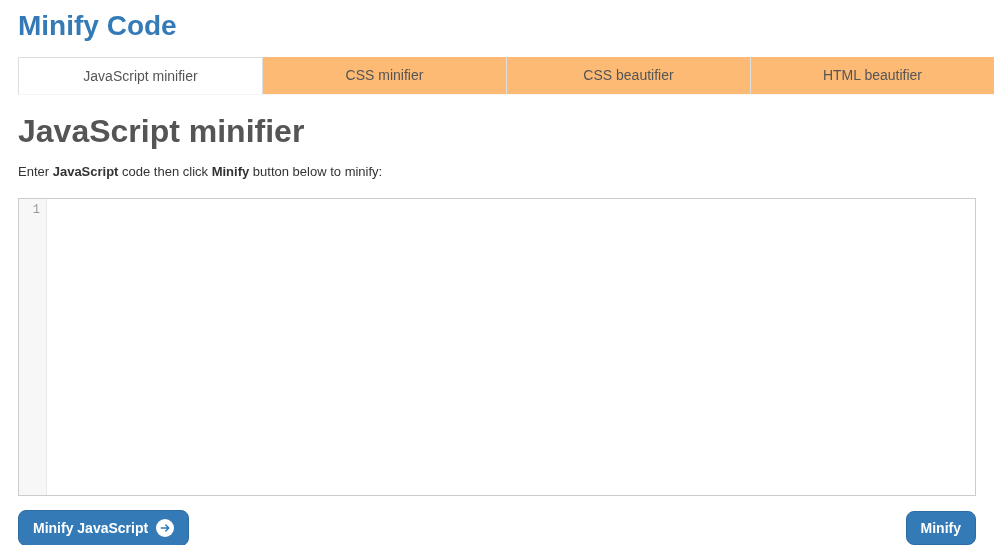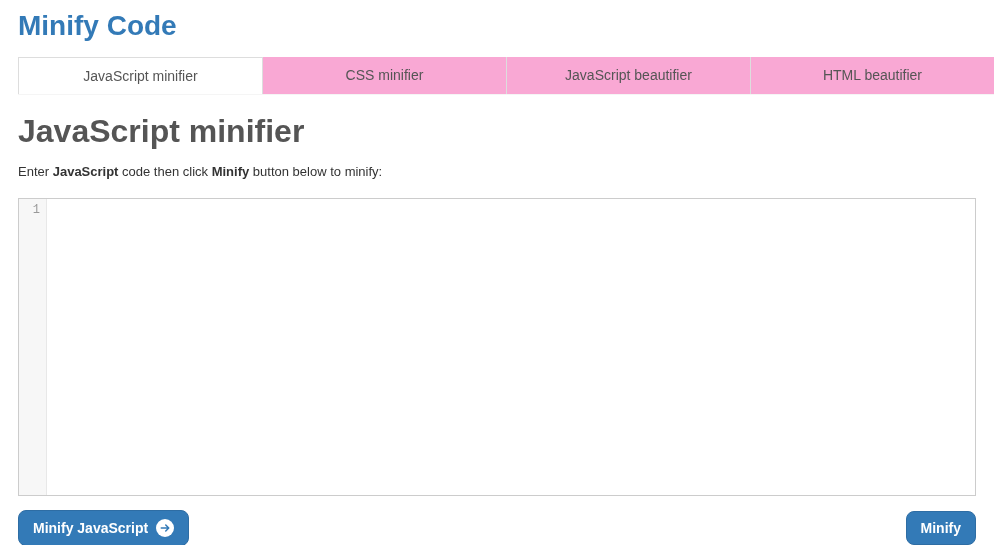--- a/index.html
+++ b/index.html
@@ -38,21 +38,21 @@
       background: #f5f5f5;
       border-bottom: 1px solid #f5f5f5;
       margin: 0 0px 0 18px;
     }
     .tab {
       flex: 1;
       text-align: center;
       padding: 10px 12px;
       font-size: 14px;
       color: #555;
-      background: #f9a8d4;
+      background: #fdba74;
       border-right: 1px solid #ddd;
       cursor: pointer;
       white-space: nowrap;
     }
     .tab:last-child {
       border-right: none;
     }
     .tab.active {
       background: #fff;
       border-top: 1px solid #ddd;
@@ -141,21 +141,21 @@
 </head>
 <body>
 
 <div class="header">
   <a class="logo">Minify Code</a>
 </div>
 
 <div class="tabs">
   <div class="tab active">JavaScript minifier</div>
   <div class="tab">CSS minifier</div>
-  <div class="tab">JavaScript beautifier</div>
+  <div class="tab">CSS beautifier</div>
   <div class="tab">HTML beautifier</div>
 </div>
 
 <div class="content">
   <h1 class="page-title">JavaScript minifier</h1>
 
   <p class="instructions">
     <span>Enter </span><span class="bold">JavaScript</span><span> code then click </span><span class="bold">Minify</span><span> button below to minify:</span>
   </p>
 

